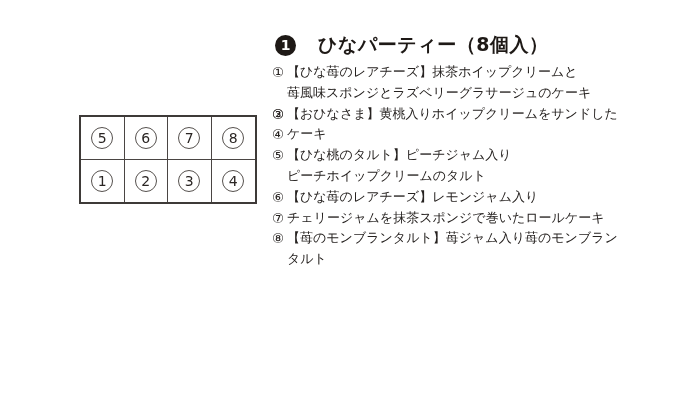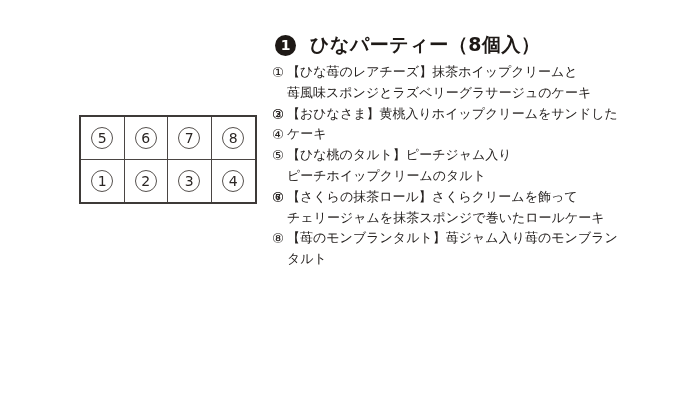--- a/index.html
+++ b/index.html
@@ -73,21 +73,21 @@
     background: #1e1916;
     color: #ffffff;
     display: flex;
     align-items: center;
     justify-content: center;
     font-size: 14px;
     font-weight: bold;
     line-height: 1;
   }
   .title-text {
-    margin: 8px;
+    margin: 16px;
     font-size: 19px;
     font-weight: bold;
     letter-spacing: 0.5px;
     color: #1e1916;
     white-space: nowrap;
   }
 
   .items {
     margin-top: 5px;
     font-size: 13px;
@@ -165,25 +165,25 @@
       </div>
 
       <div class="item">
         <span class="marker">⑤</span>
         <div class="line">【ひな桃のタルト】ピーチジャム入り</div>
         <div class="line">ピーチホイップクリームのタルト</div>
       </div>
 
       <div class="item">
         <span class="marker">⑥</span>
+        <div class="line">【ひな苺のレアチーズ】レモンジャム入り</div>
       </div>
 
       <div class="item">
         <span class="marker">⑦</span>
-        <div class="line">【さくらの抹茶ロール】さくらクリームを飾って</div>
         <div class="line">チェリージャムを抹茶スポンジで巻いたロールケーキ</div>
       </div>
 
       <div class="item">
         <span class="marker">⑧</span>
         <div class="line">【苺のモンブランタルト】苺ジャム入り苺のモンブラン</div>
         <div class="line">タルト</div>
       </div>
 
     </div>

